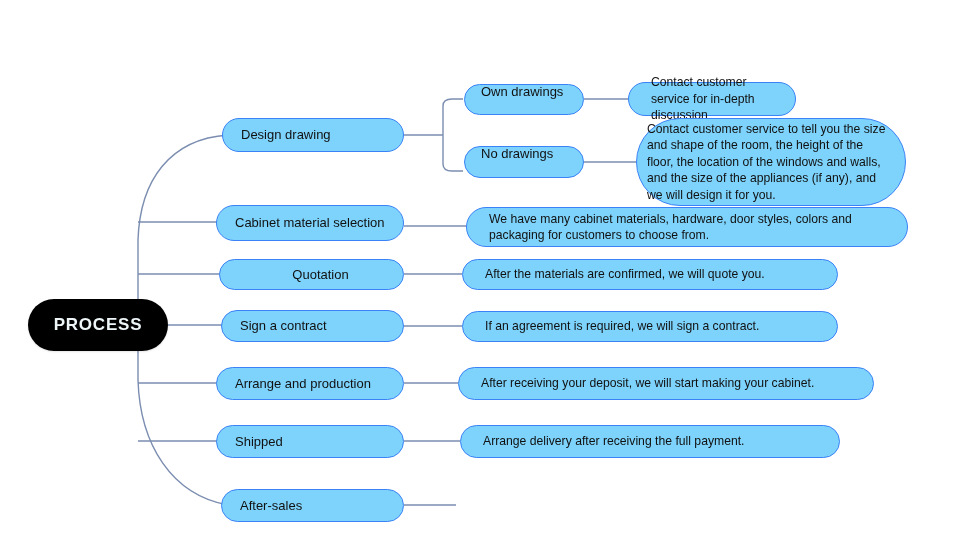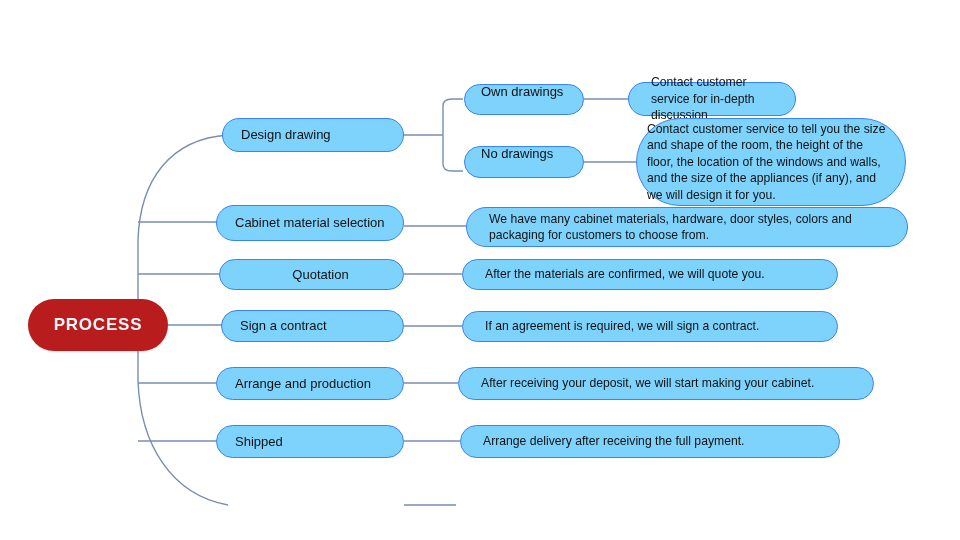--- a/index.html
+++ b/index.html
@@ -43,21 +43,21 @@
     position: absolute; left: 0; top: 0;
     width: 960px; height: 540px;
     pointer-events: none;
   }
 
   
   .root-node {
     position: absolute;
     left: 28px; top: 299px;
     width: 140px; height: 52px;
-    background: #b91c1c;
+    background: #000000;
     border-radius: 26px;
     display: flex; align-items: center; justify-content: center;
     box-shadow: 0 1px 2px rgba(0,0,0,0.10);
   }
   .root-label {
     color: #eef6f8;
     font-size: 17px;
     font-weight: bold;
     letter-spacing: 0.8px;
     font-family: "Liberation Sans", sans-serif;
@@ -154,20 +154,23 @@
   </div>
 
   <div class="pill branch" style="left:216px; top:367px; width:188px; height:33px; border-radius:17px;">
     <span class="ptext">Arrange and production</span>
   </div>
 
   <div class="pill branch" style="left:216px; top:425px; width:188px; height:33px; border-radius:17px;justify-content:flex-end;">
     <span class="ptext">Shipped</span>
   </div>
 
+  <div class="pill branch" style="left:221px; top:489px; width:183px; height:33px; border-radius:17px;">
+    <span class="ptext">After-sales</span>
+  </div>
 
   <div class="pill sub" style="left:464px; top:84px; width:120px; height:31px; border-radius:16px;">
     <span class="ptext">Own drawings</span>
   </div>
 
   <div class="pill sub" style="left:464px; top:146px; width:120px; height:32px; border-radius:16px;">
     <span class="ptext">No drawings</span>
   </div>
 
   <div class="pill detail" style="left:628px; top:82px; width:168px; height:34px; border-radius:17px;">

